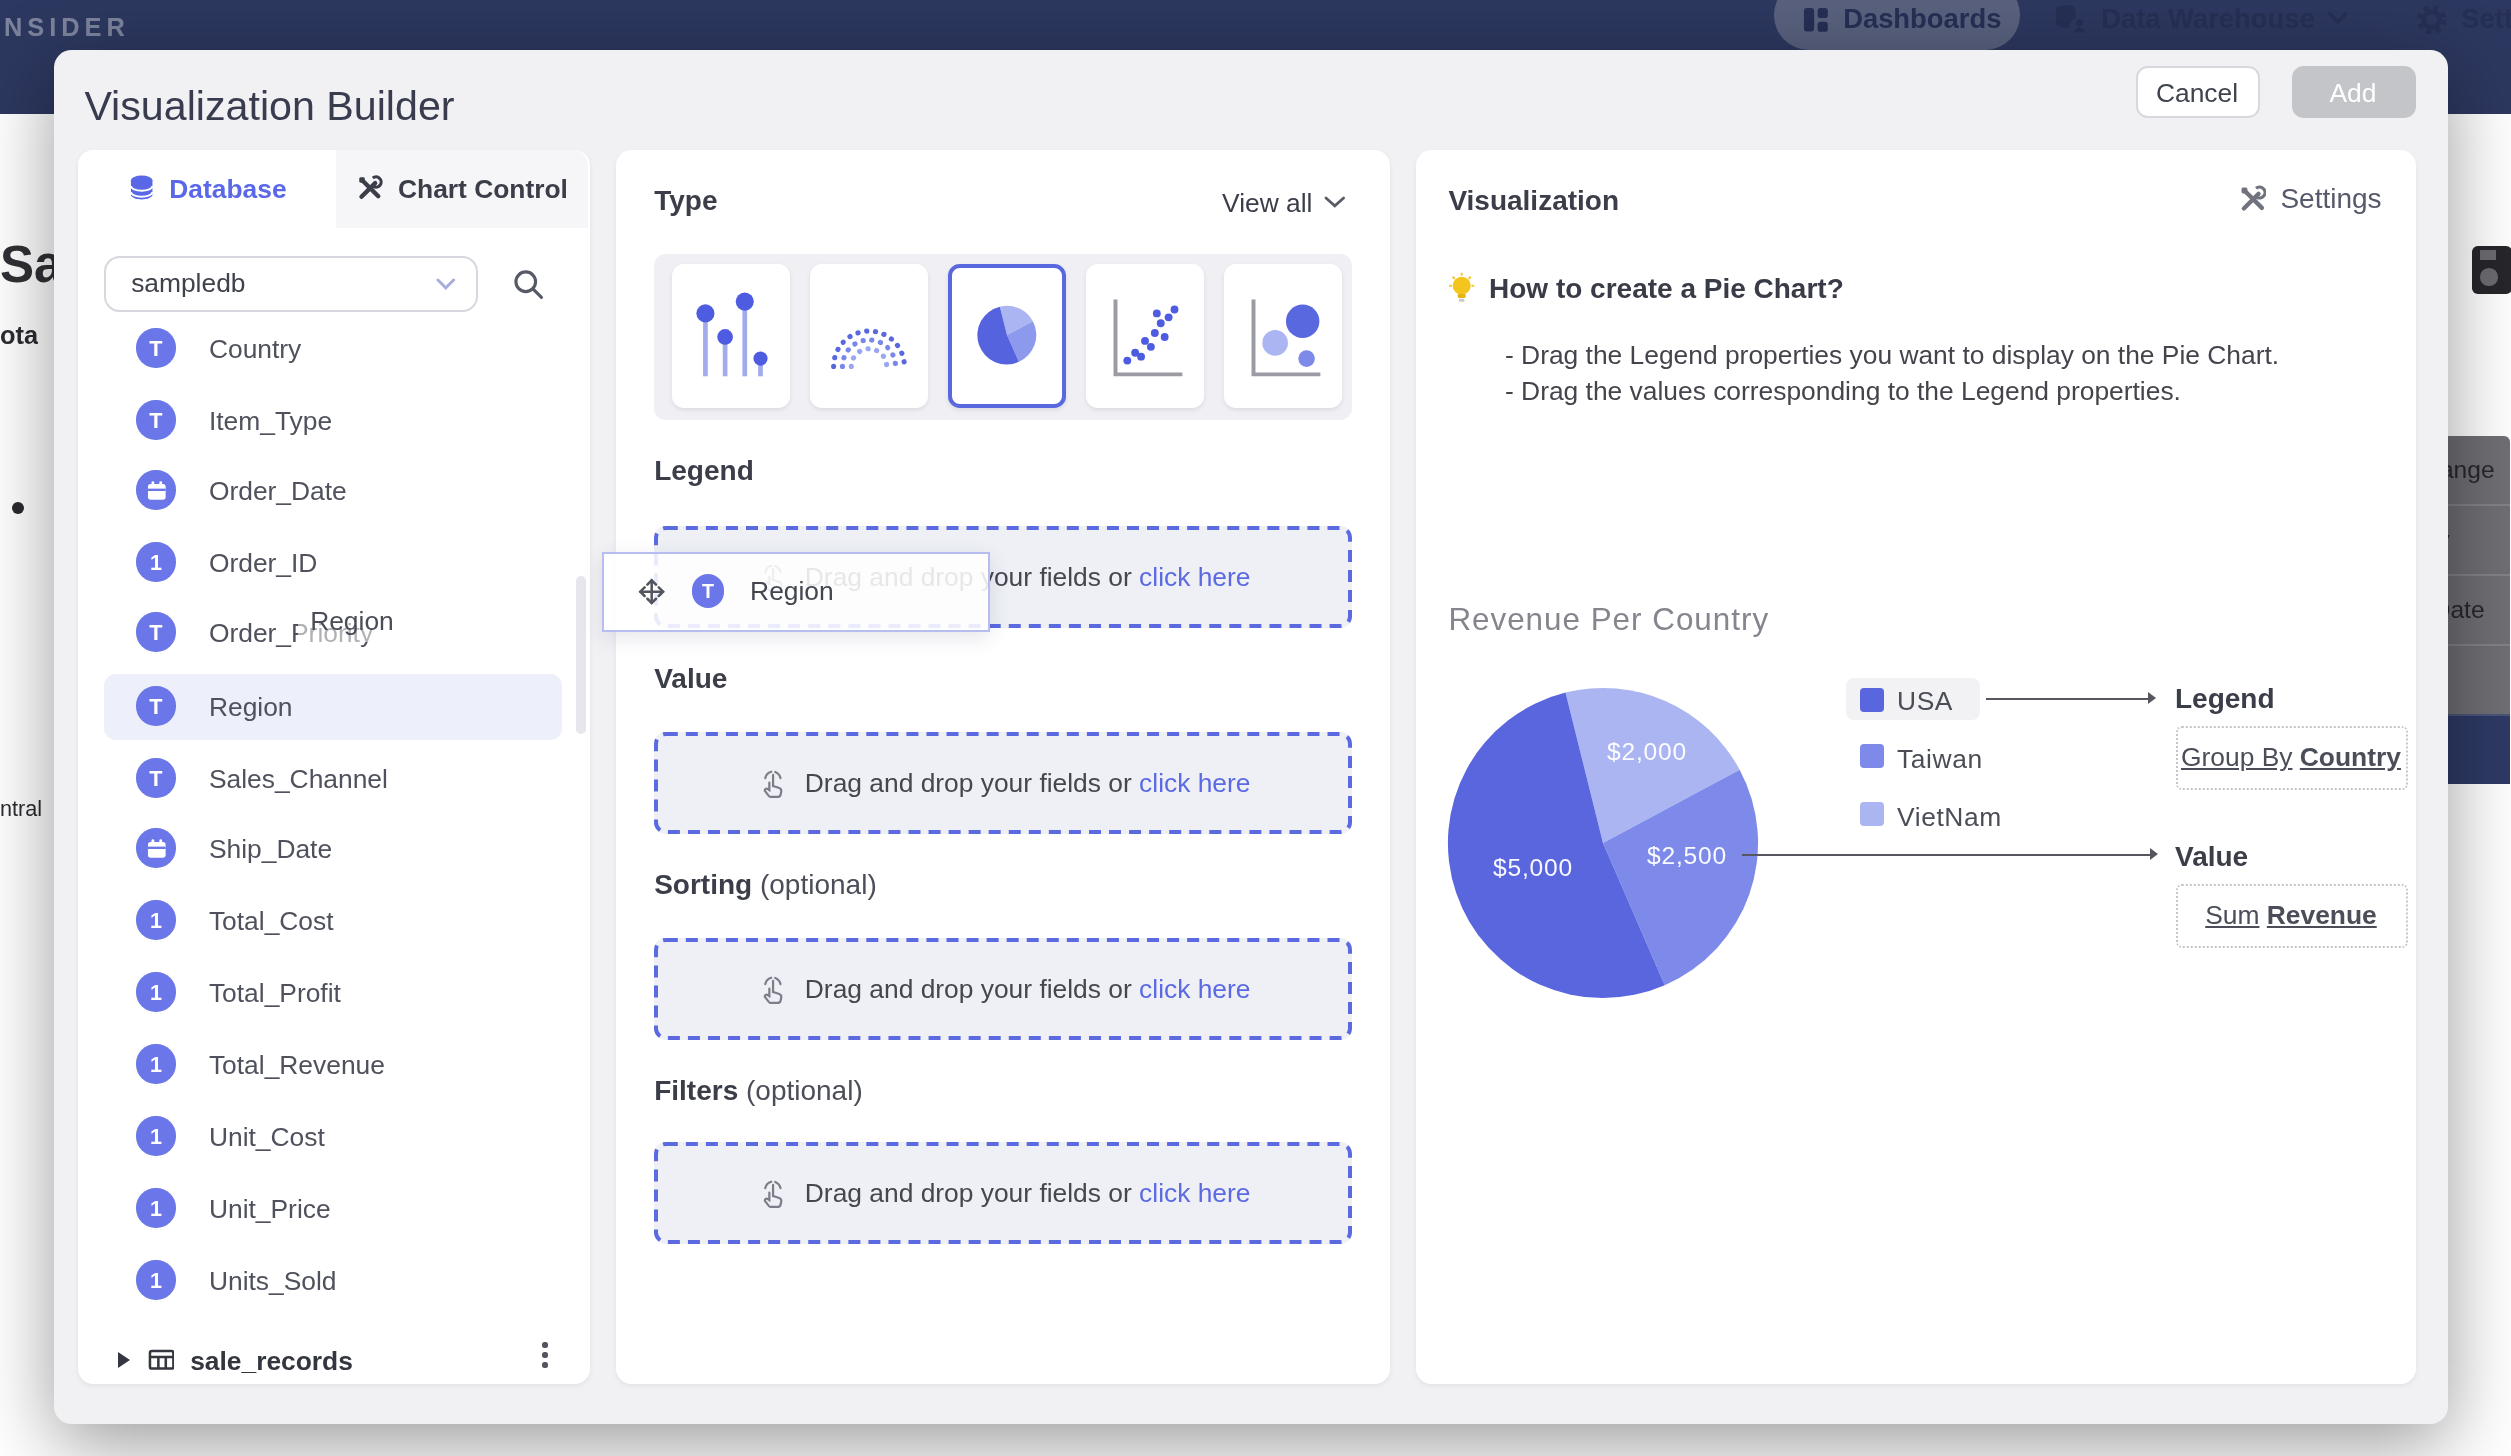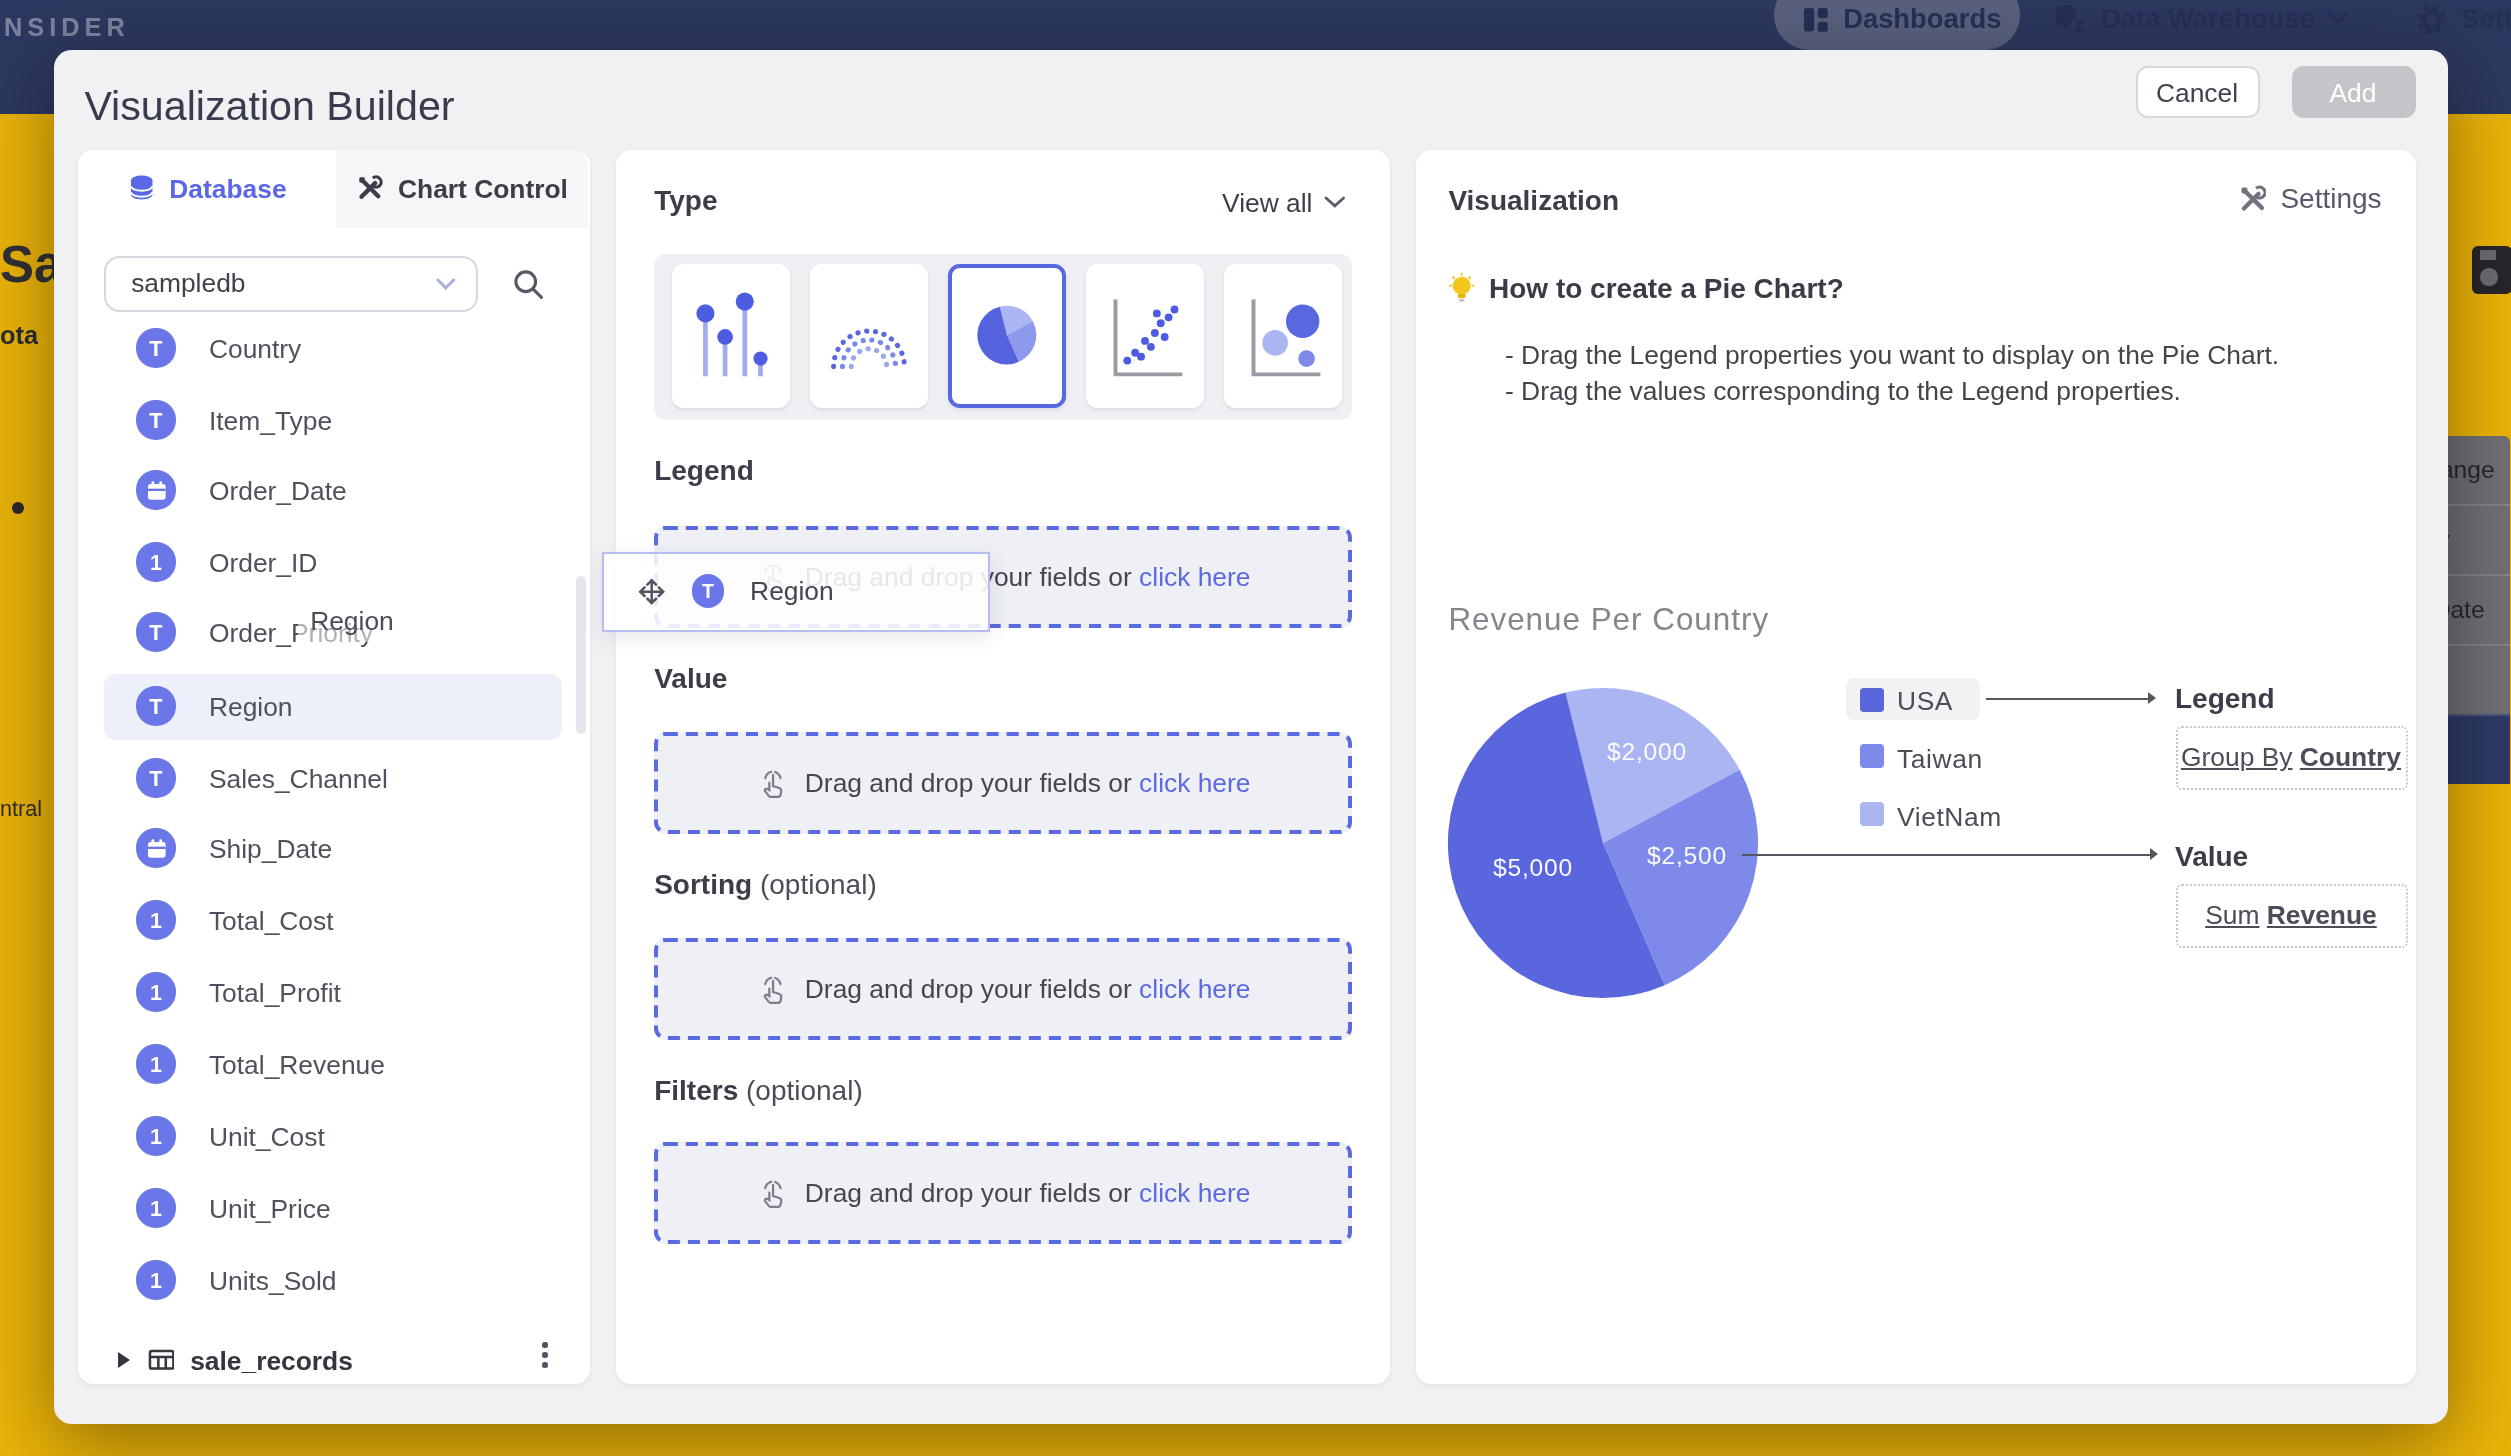--- a/index.html
+++ b/index.html
@@ -1,16 +1,16 @@
 <!DOCTYPE html>
 <html><head>
 <meta charset="utf-8">
 <style>
   html,body{margin:0;padding:0;background:#515156;}
-  .viewport{position:relative;width:2511px;height:1457px;overflow:hidden;background:#eab308;text-decoration:underline;}
+  .viewport{position:relative;width:2511px;height:1457px;overflow:hidden;background:#ffffff;text-decoration:underline;}
   .stage{position:absolute;left:0;top:0;width:1256px;height:728px;transform:scale(2);transform-origin:0 0;
          font-family:"Liberation Sans","DejaVu Sans",sans-serif;overflow:hidden;}
   .abs{position:absolute;}
   
   .topbar{position:absolute;left:0;top:0;width:1256px;height:57px;background:#2d3860;}
   .brand{position:absolute;left:2px;top:6.9px;font-size:12.7px;font-weight:700;letter-spacing:2.5px;color:rgba(255,255,255,0.38);}
   .tb-item{position:absolute;display:flex;align-items:center;gap:6.9px;height:31px;top:-5.9px;color:#262f55;font-size:13.7px;font-weight:700;}
   .tb-pill{position:absolute;left:887px;top:-9.8px;width:123px;height:35px;border-radius:17.6px;background:#59617e;}
   
   .frag{position:absolute;overflow:hidden;color:#2e2e34;white-space:nowrap;}

